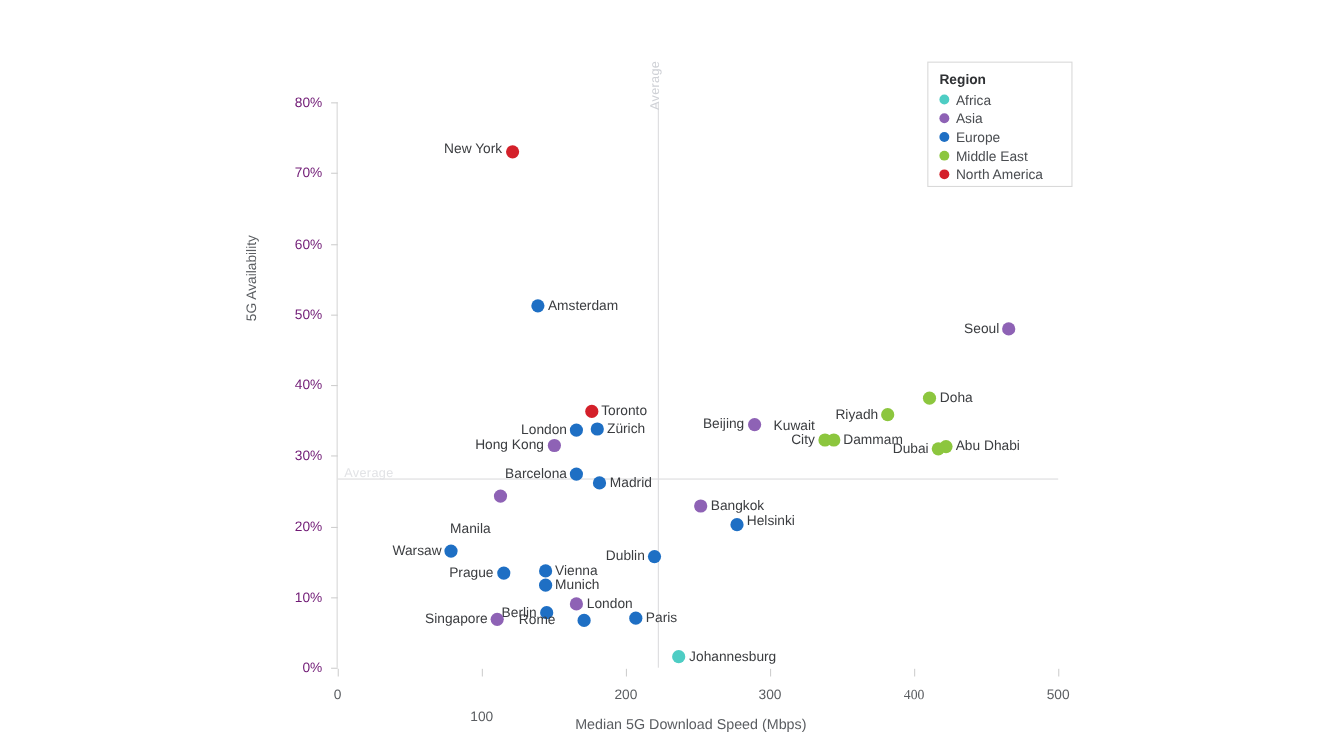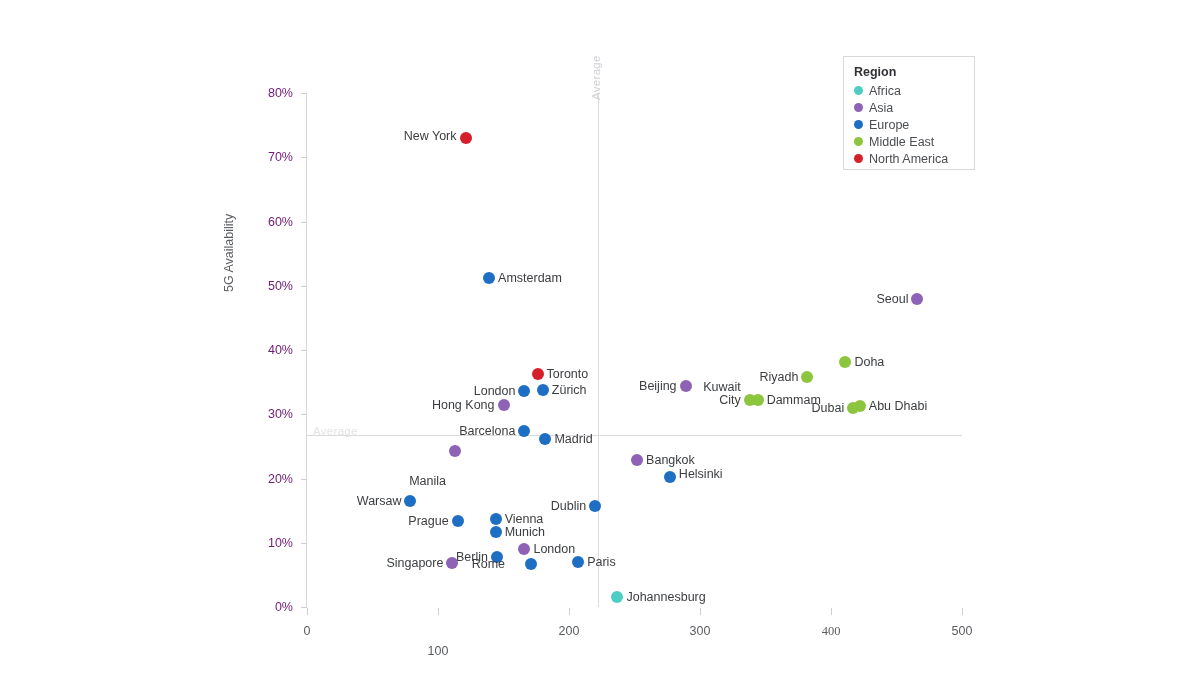--- a/index.html
+++ b/index.html
@@ -100,20 +100,21 @@
   .legend-dot { width:9px; height:9px; border-radius:50%; margin-right:6px; flex:0 0 auto; }
   .legend-text { font-size:12.5px; color:#4a4d51; }
 </style>
 </head>
 <body>
 
 <div id="figure">
 
 
   <div id="ylabel">5G Availability</div>
+  <div id="xlabel"><span id="xlabel-inner">Median 5G Download Speed (Mbps)</span></div>
 
   <div id="axis-left"></div>
 
   <div id="avg-h-line"></div>
   <div id="avg-h-label">Average</div>
   <div id="avg-v-line"></div>
   <div id="avg-v-label">Average</div>
 
   <div id="ytick-layer">
       <div class="ytick-mark" style="left: 301px; top: 607px;"></div>

